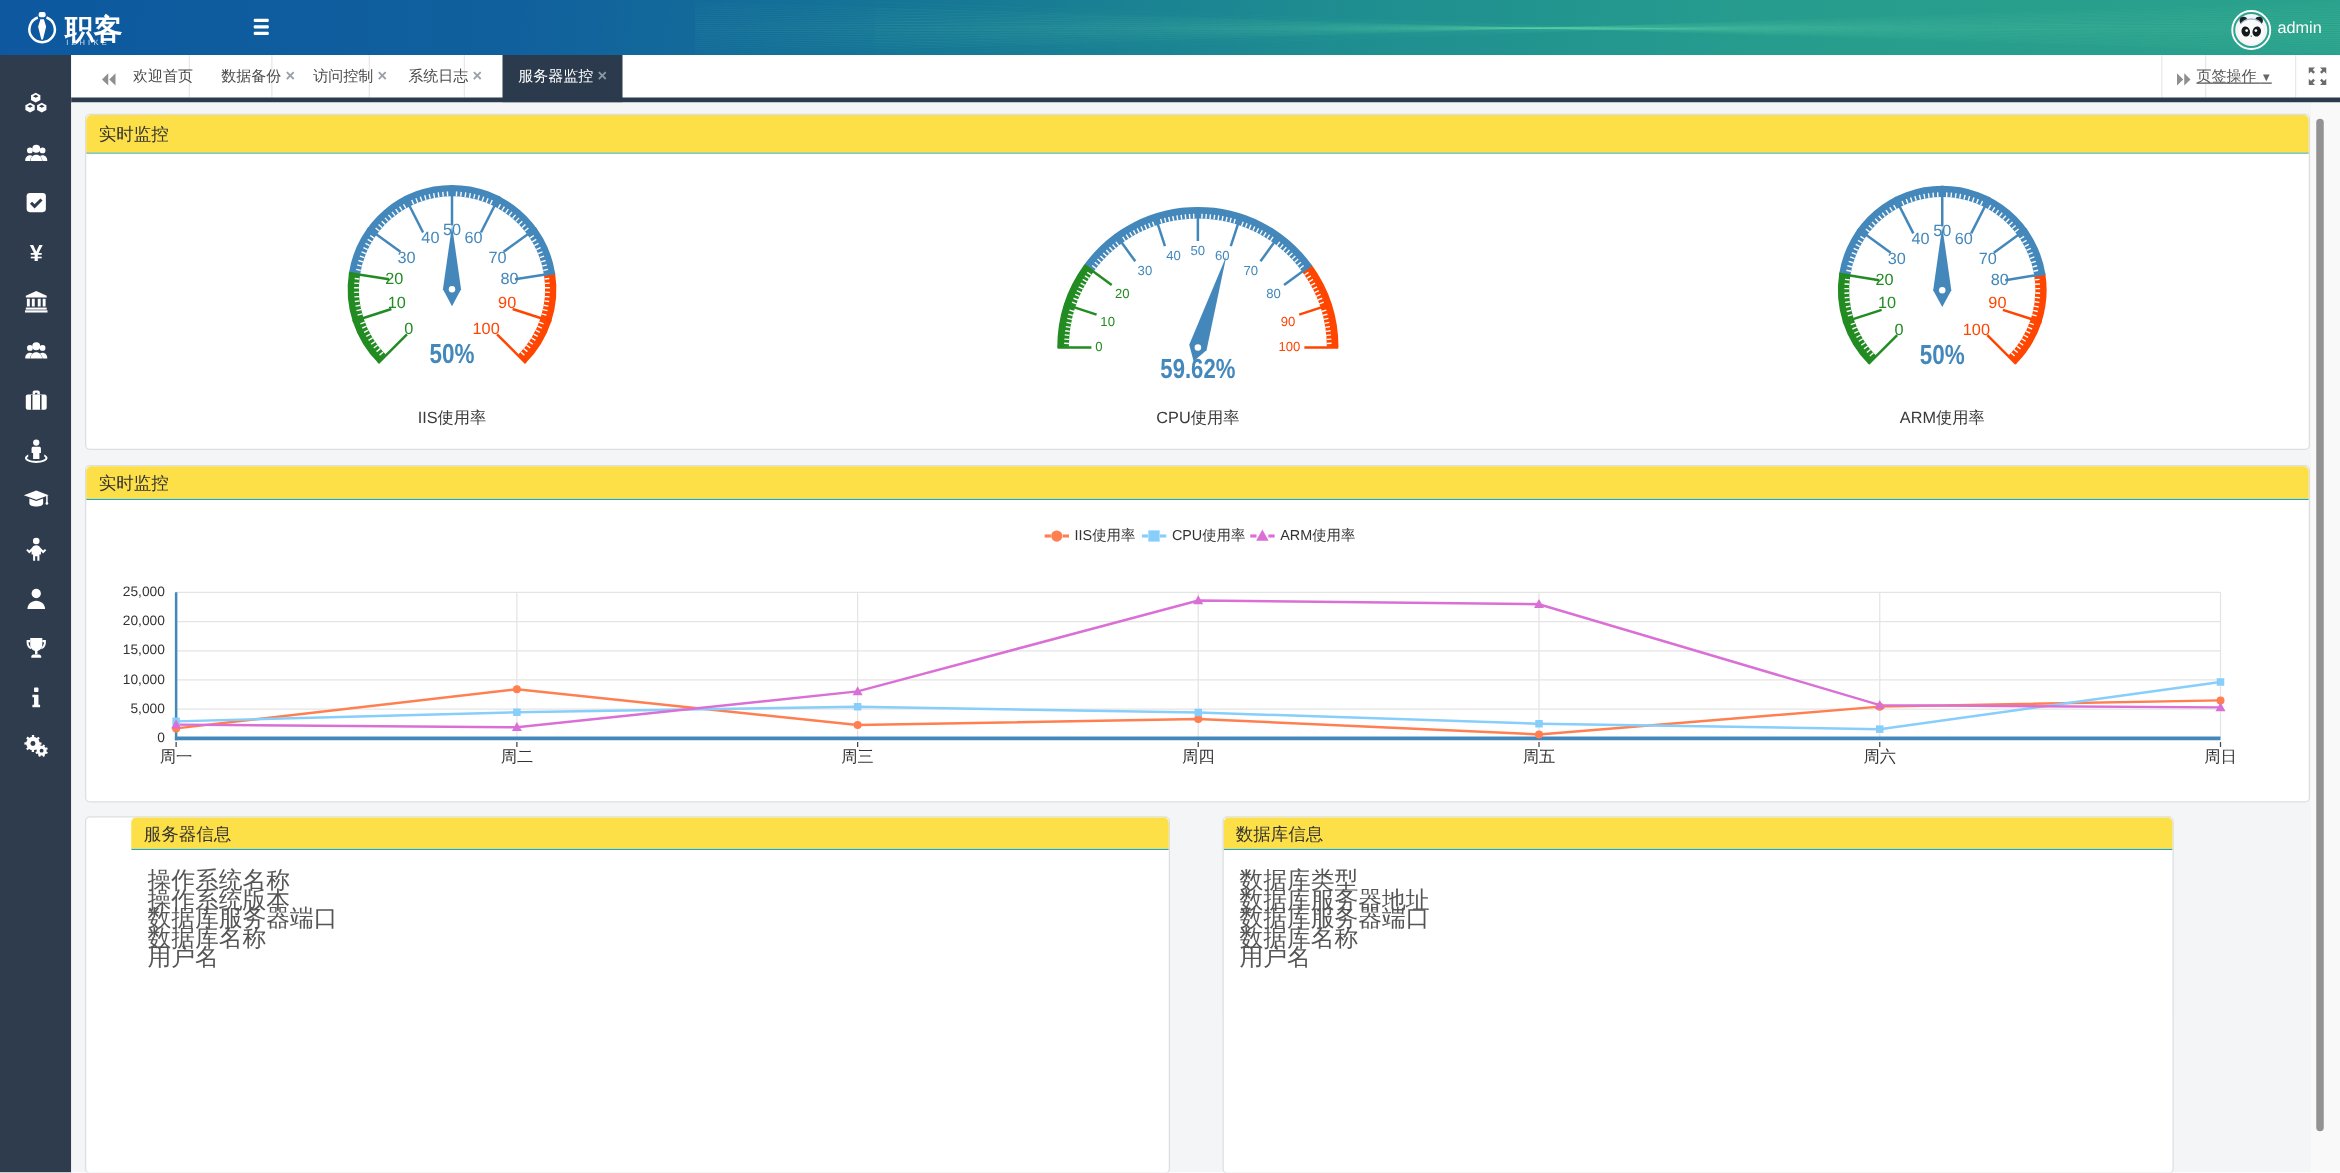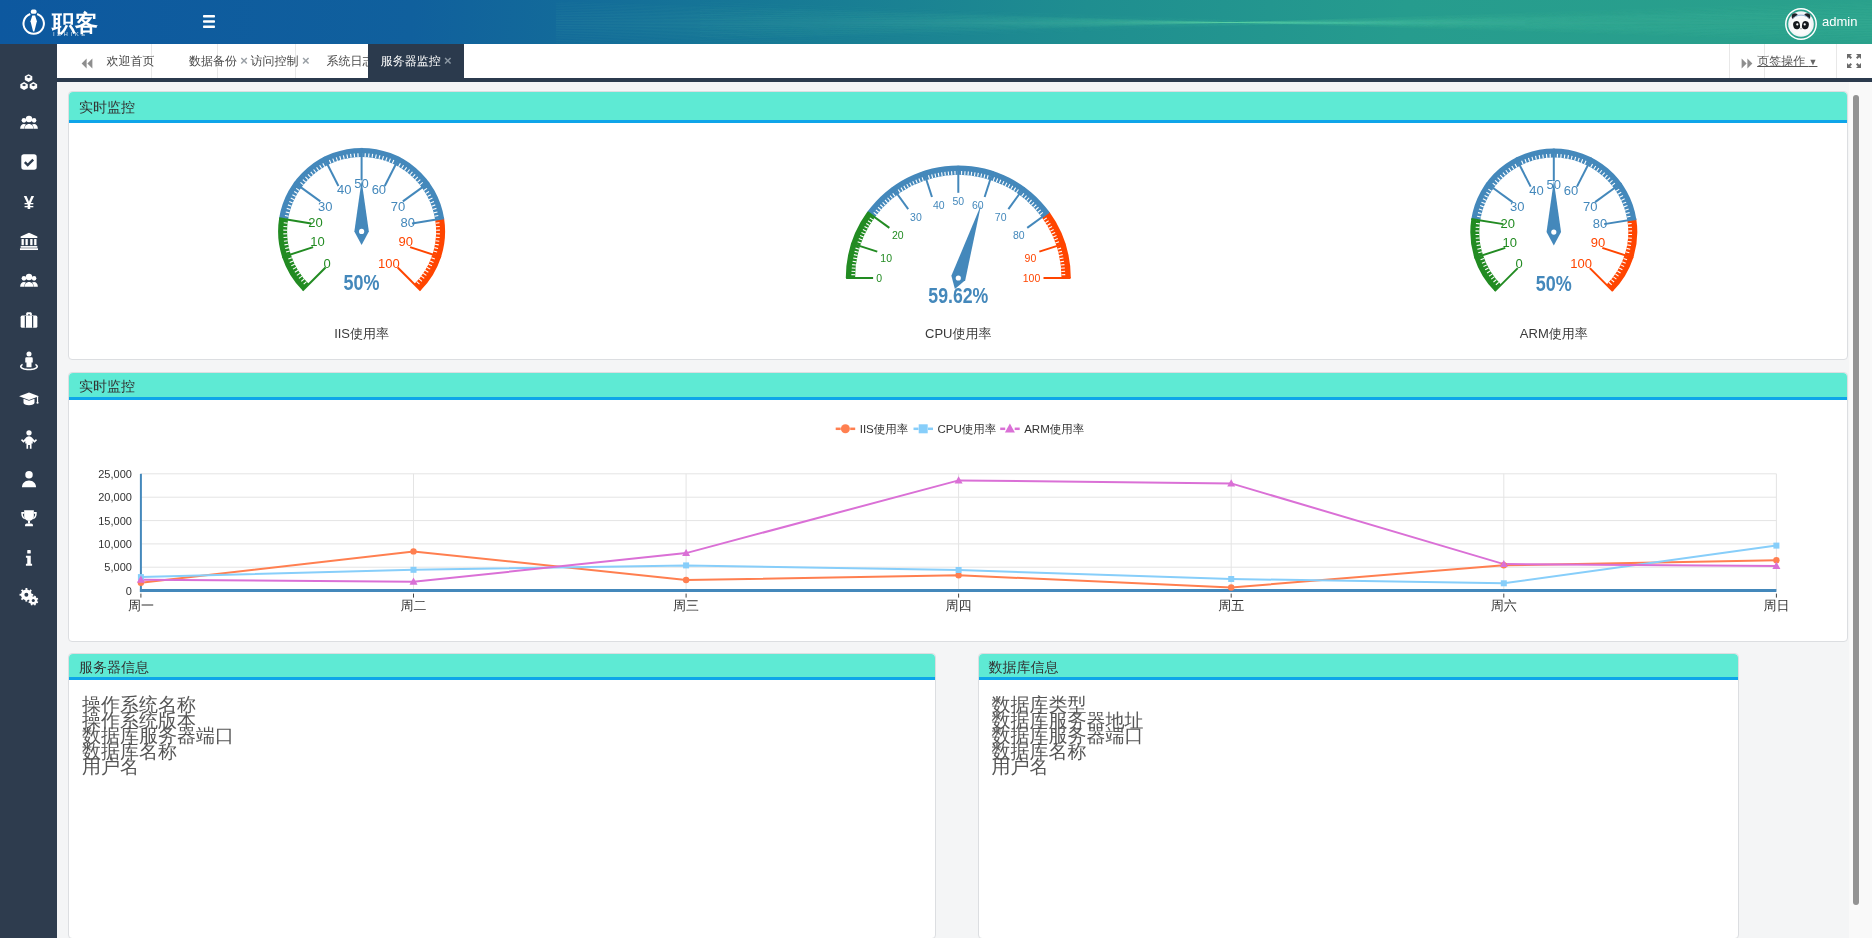--- a/index.html
+++ b/index.html
@@ -6,25 +6,25 @@
 #page {position:relative;width:1872px;height:938px;}
 #nav {position:absolute;left:0;top:0;width:1872px;height:44px;background:linear-gradient(93deg,#0d589f 0%,#10609d 22%,#177a95 42%,#1f8e90 58%,#269c8e 75%,#2aa18c 100%);}
 #side {position:absolute;left:0;top:44px;width:57.3px;height:894px;background:#2e3c4e;}
 .sico {position:absolute;left:17.5px;}
 #tabbar {position:absolute;left:57.3px;top:44px;width:1778px;height:34px;background:#fff;}
 #tabline {position:absolute;left:57.3px;top:78px;width:1814.7px;height:4px;background:#2b3a4d;}
 #content {position:absolute;left:57.3px;top:82px;width:1791.7px;height:856px;background:#f4f5f6;}
 #scrollzone {position:absolute;left:1849px;top:82px;width:23px;height:856px;background:#f9f9f9;}
 #thumb {position:absolute;left:4px;top:12.5px;width:6px;height:810px;border-radius:3px;background:#929292;}
 .panel {position:absolute;background:#fff;border:1px solid #dcdee1;border-radius:4px;}
-.phead {background:#5eead4;border-bottom:3px solid #0ea5e9;color:#333;font-size:14px;padding-left:10px;border-radius:4px 4px 0 0;}
+.phead {background:#fde047;border-bottom:1px solid #0ea5e9;color:#333;font-size:14px;padding-left:10px;border-radius:4px 4px 0 0;}
 .vsep {position:absolute;top:0;width:1px;height:34px;background:#e8e8e8;}
 .tabtxt {position:absolute;top:0;height:34px;line-height:34px;font-size:12px;color:#4a4a4a;text-align:center;}
 .tx {color:#9aa0a6;font-weight:bold;font-size:13px;}
-#acttab {position:absolute;left:368px;top:44px;width:96.2px;height:38px;background:#2b3a4d;color:#fff;font-size:12px;text-align:center;line-height:34px;}
+#acttab {position:absolute;left:402px;top:44px;width:96.2px;height:38px;background:#2b3a4d;color:#fff;font-size:12px;text-align:center;line-height:34px;}
 .rowlist {padding:17px 0 0 13px;font-size:19px;color:#555;line-height:15.6px;}
 </style></head>
 <body>
 <div id="page">
 <div id="nav">
   <svg width="1872" height="44" style="position:absolute;left:0;top:0">
         <path d="M556,2.0 L1872,42.0" stroke="rgba(125,235,180,0.040)" fill="none" stroke-width="0.8"></path>
         <path d="M556,3.7 L1872,40.4" stroke="rgba(125,235,180,0.046)" fill="none" stroke-width="0.8"></path>
         <path d="M556,5.4 L1872,38.8" stroke="rgba(125,235,180,0.051)" fill="none" stroke-width="0.8"></path>
         <path d="M556,7.0 L1872,37.2" stroke="rgba(125,235,180,0.057)" fill="none" stroke-width="0.8"></path>
@@ -235,21 +235,21 @@
   <div class="vsep" style="left:1672.1000000000001px"></div>
   <div class="vsep" style="left:1706.8px"></div>
   <div class="vsep" style="left:1779.2px"></div>
   <svg width="12" height="11" style="position:absolute;left:23.700000000000003px;top:13.5px" viewBox="0 0 12 11">
         <g fill="#8e8e8e">
           <path d="M5.6 0.6V10.4L0.6 5.5z"></path>
           <path d="M11.4 0.6V10.4L6.4 5.5z"></path>
         </g>
       </svg>
   <div class="tabtxt" style="left:40.2px;width:66px;">欢迎首页</div>
-  <div class="tabtxt" style="left:122px;width:78.4px;">数据备份 <span class="tx">×</span></div>
+  <div class="tabtxt" style="left:110px;width:78.4px;">数据备份 <span class="tx">×</span></div>
   <div class="tabtxt" style="left:184.7px;width:76.1px;">访问控制 <span class="tx">×</span></div>
   <div class="tabtxt" style="left:260.7px;width:76.1px;">系统日志 <span class="tx">×</span></div>
   <svg width="12" height="11" style="position:absolute;left:1683.7px;top:13.5px" viewBox="0 0 12 11">
         <g fill="#8e8e8e">
           <path d="M0.6 0.6V10.4L5.6 5.5z"></path>
           <path d="M6.4 0.6V10.4L11.4 5.5z"></path>
         </g>
       </svg>
   <div class="tabtxt" style="left:1696px;width:68px;color:#555;text-decoration:underline;">页签操作 <span style="font-size:9px;color:#666;">▼</span></div>
   <svg width="16" height="16" style="position:absolute;left:1788.7px;top:9px" viewBox="0 0 16 16" fill="#6b6b6b">
@@ -718,20 +718,20 @@
         <text x="790.7" y="28.80000000000001" fill="#333" font-size="11.5" dominant-baseline="central">IIS使用率</text>
         <line x1="844.5" y1="28.80000000000001" x2="849.5" y2="28.80000000000001" stroke="#87cefa" stroke-width="2.5"></line>
         <line x1="859.0" y1="28.80000000000001" x2="864.0" y2="28.80000000000001" stroke="#87cefa" stroke-width="2.5"></line>
         <rect x="849.7" y="24.30000000000001" width="9" height="9" fill="#87cefa"></rect>
         <text x="868.5" y="28.80000000000001" fill="#333" font-size="11.5" dominant-baseline="central">CPU使用率</text>
         <line x1="931.2" y1="28.80000000000001" x2="936.2" y2="28.80000000000001" stroke="#da70d6" stroke-width="2.5"></line>
         <line x1="945.7" y1="28.80000000000001" x2="950.7" y2="28.80000000000001" stroke="#da70d6" stroke-width="2.5"></line>
         <polygon points="940.9000000000001,23.600000000000012 945.9000000000001,32.60000000000001 935.9000000000001,32.60000000000001" fill="#da70d6"></polygon>
         <text x="955.2" y="28.80000000000001" fill="#333" font-size="11.5" dominant-baseline="central">ARM使用率</text>
       </svg></div>
-<div class="panel" style="left:68px;top:652.5px;width:868px;height:286px;">
+<div class="panel" style="left:68px;top:652.5px;width:868px;height:286px;padding-left:36px;">
       <div class="phead" style="height:26.5px;line-height:26.5px;">服务器信息</div>
       <div class="rowlist">操作系统名称<br>操作系统版本<br>数据库服务器端口<br>数据库名称<br>用户名</div>
     </div>
 <div class="panel" style="left:977.6px;top:652.5px;width:761px;height:286px;">
       <div class="phead" style="height:26.5px;line-height:26.5px;">数据库信息</div>
       <div class="rowlist">数据库类型<br>数据库服务器地址<br>数据库服务器端口<br>数据库名称<br>用户名</div>
     </div>
 </div>
 </body></html>

